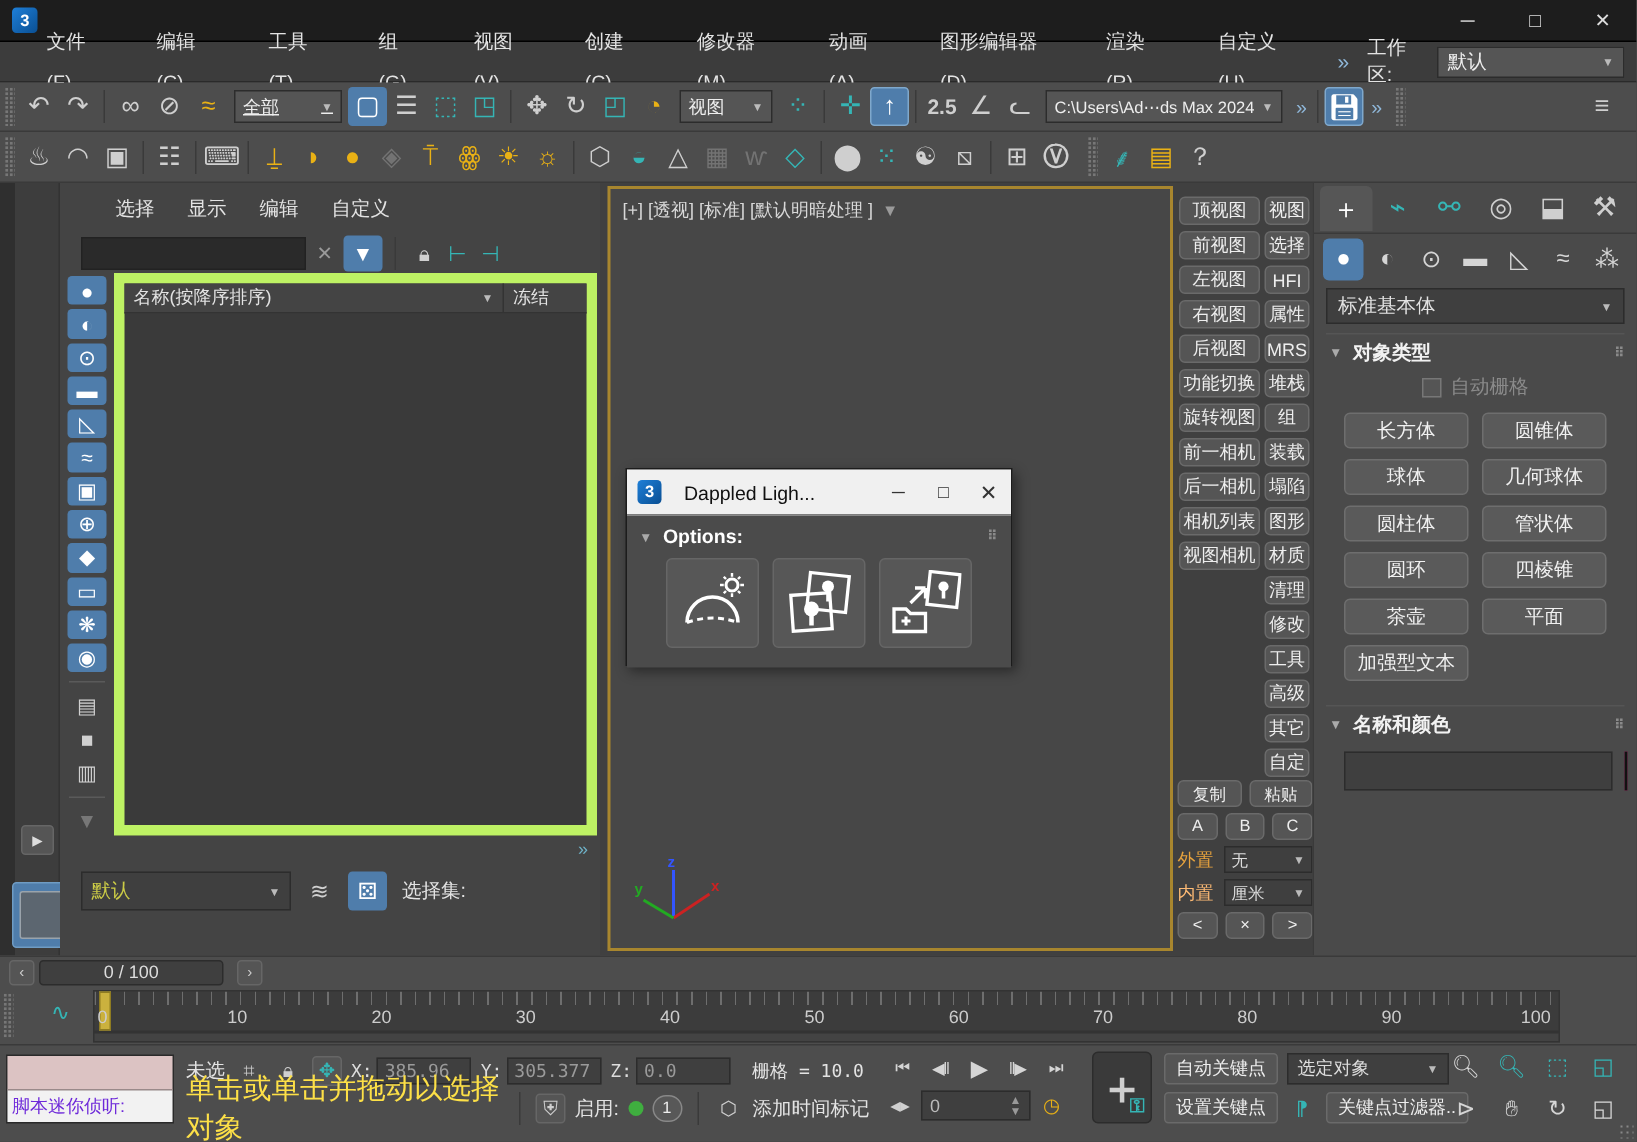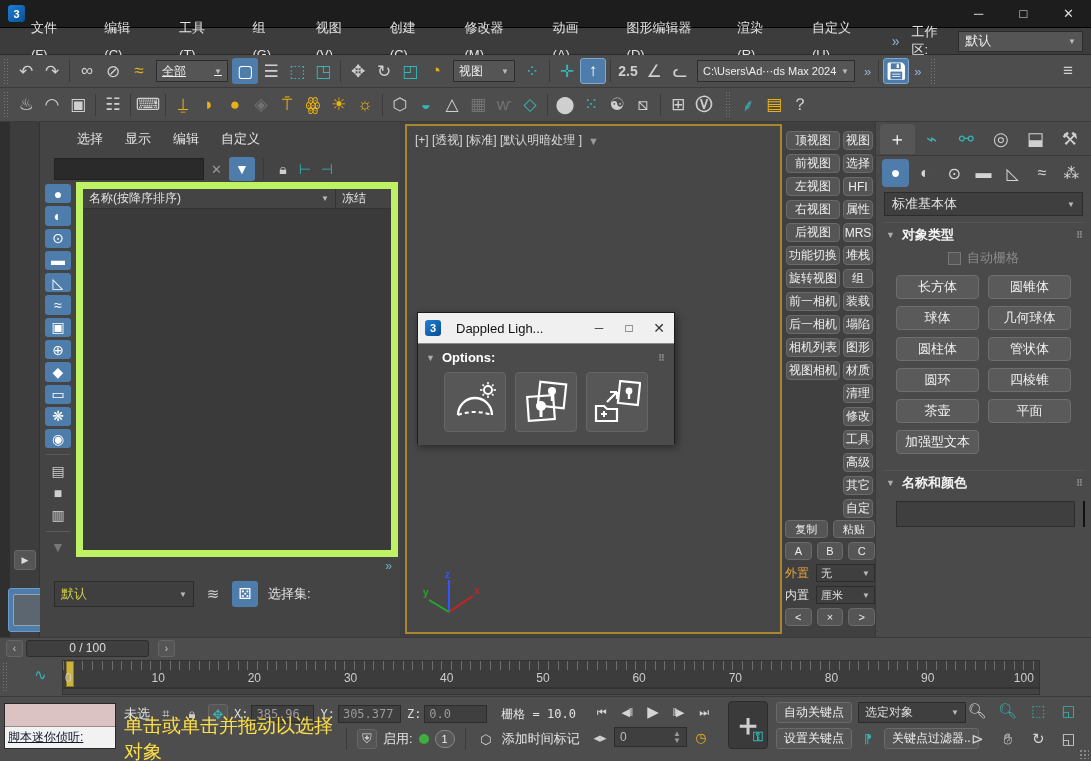--- a/index.html
+++ b/index.html
@@ -96,21 +96,21 @@
   
   .overlay{position:absolute;left:783px;top:0;width:92px;height:515px;background:#404040;}
   .ov-col{position:absolute;top:9px;display:flex;flex-direction:column;gap:4px;}
   .ov-views{left:3px;width:54px;}
   .ov-tools{left:60px;width:30px;}
   .ov-btn{height:19px;background:#555;border:1px solid #6a6a6a;border-radius:4px;color:#eee;font-size:12px;display:flex;align-items:center;justify-content:center;white-space:nowrap;overflow:hidden;}
   .ov-bottom{position:absolute;left:2px;top:398px;width:90px;}
   .ov-row{display:flex;gap:5px;margin-bottom:4px;align-items:center;}
   .ov-sm{flex:1;height:18px;background:#555;border:1px solid #6a6a6a;border-radius:4px;color:#eee;font-size:11px;display:flex;align-items:center;justify-content:center;}
   .ov-lab-orange{color:#e8a33d;font-size:12px;width:26px;}
-  .ov-lab-red{color:#e5e5e5;font-size:12px;width:26px;}
+  .ov-lab-red{color:#fdba74;font-size:12px;width:26px;}
   .ov-combo{flex:1;height:18px;background:#3f3f3f;border:1px solid #2c2c2c;color:#ddd;font-size:11px;display:flex;align-items:center;padding:0 4px;}
 
   
   .cmdpanel{position:absolute;left:875px;top:0;width:216px;height:515px;background:#4a4a4a;border-left:1px solid #3a3a3a;}
   .cp-tabs{display:flex;align-items:center;height:34px;border-bottom:1px solid #3a3a3a;padding:0 4px;}
   .cp-tab{flex:1;height:30px;display:flex;align-items:center;justify-content:center;font-size:18px;color:#cfcfcf;}
   .cp-tab.active{background:#565656;border-radius:4px 4px 0 0;color:#fff;}
   .cp-cats{display:flex;align-items:center;height:34px;padding:0 6px;gap:2px;}
   .cp-cat{flex:1;height:28px;display:flex;align-items:center;justify-content:center;font-size:16px;color:#d5d5d5;}
   .cp-cat.active{background:#4f7dab;border-radius:4px;color:#fff;}
@@ -141,21 +141,21 @@
   .tick-labels{position:absolute;left:0;right:0;top:10px;display:flex;justify-content:space-between;padding:0 2px;}
   .tick-labels span{color:#ccc;font-size:12px;width:26px;text-align:center;}
   .tick-labels span:first-child{text-align:left;width:10px;}
   .slider0{position:absolute;left:3px;top:0;width:8px;height:26px;background:#cbb13e;border:1px solid #8f7c21;}
   .trackbar{position:absolute;left:62px;top:30px;width:978px;height:7px;background:#434343;border:1px solid #333;}
 
   
   .statusbar{position:absolute;left:0;top:696px;width:1091px;height:65px;background:#4d4d4d;border-top:1px solid #3a3a3a;}
   .listener{position:absolute;left:4px;top:6px;width:112px;height:46px;border:1px solid #2a2a2a;}
   .listener .pink{height:23px;background:#dcc3c3;border-bottom:1px solid #9a8a8a;}
-  .listener .white{height:21px;background:#f2f2f2;color:#0f172a;font-size:12px;display:flex;align-items:center;padding:0 3px;white-space:nowrap;overflow:hidden;text-decoration:underline;}
+  .listener .white{height:21px;background:#f2f2f2;color:#6d28d9;font-size:12px;display:flex;align-items:center;padding:0 3px;white-space:nowrap;overflow:hidden;}
   .srow{position:absolute;display:flex;align-items:center;gap:6px;}
   .sr1{left:124px;top:6px;height:22px;}
   .sr2{left:124px;top:31px;height:22px;}
   .sel-text{color:#e3e3e3;font-size:13px;}
   .prompt-text{color:#fde047;font-size:19px;width:212px;}
   .coord{display:flex;align-items:center;gap:3px;}
   .coord .lab{font-family:"DejaVu Sans Mono",monospace;color:#ddd;font-size:12px;}
   .coord .val{width:63px;height:18px;background:#3f3f3f;border:1px solid #2c2c2c;color:#9a9a9a;font-size:12px;display:flex;align-items:center;padding:0 4px;font-family:"DejaVu Sans Mono",monospace;}
   .grid-text{font-family:"DejaVu Sans Mono",monospace;color:#e3e3e3;font-size:12px;margin-left:8px;}
   .mini{width:20px;height:20px;display:flex;align-items:center;justify-content:center;color:#cfcfcf;font-size:13px;}

